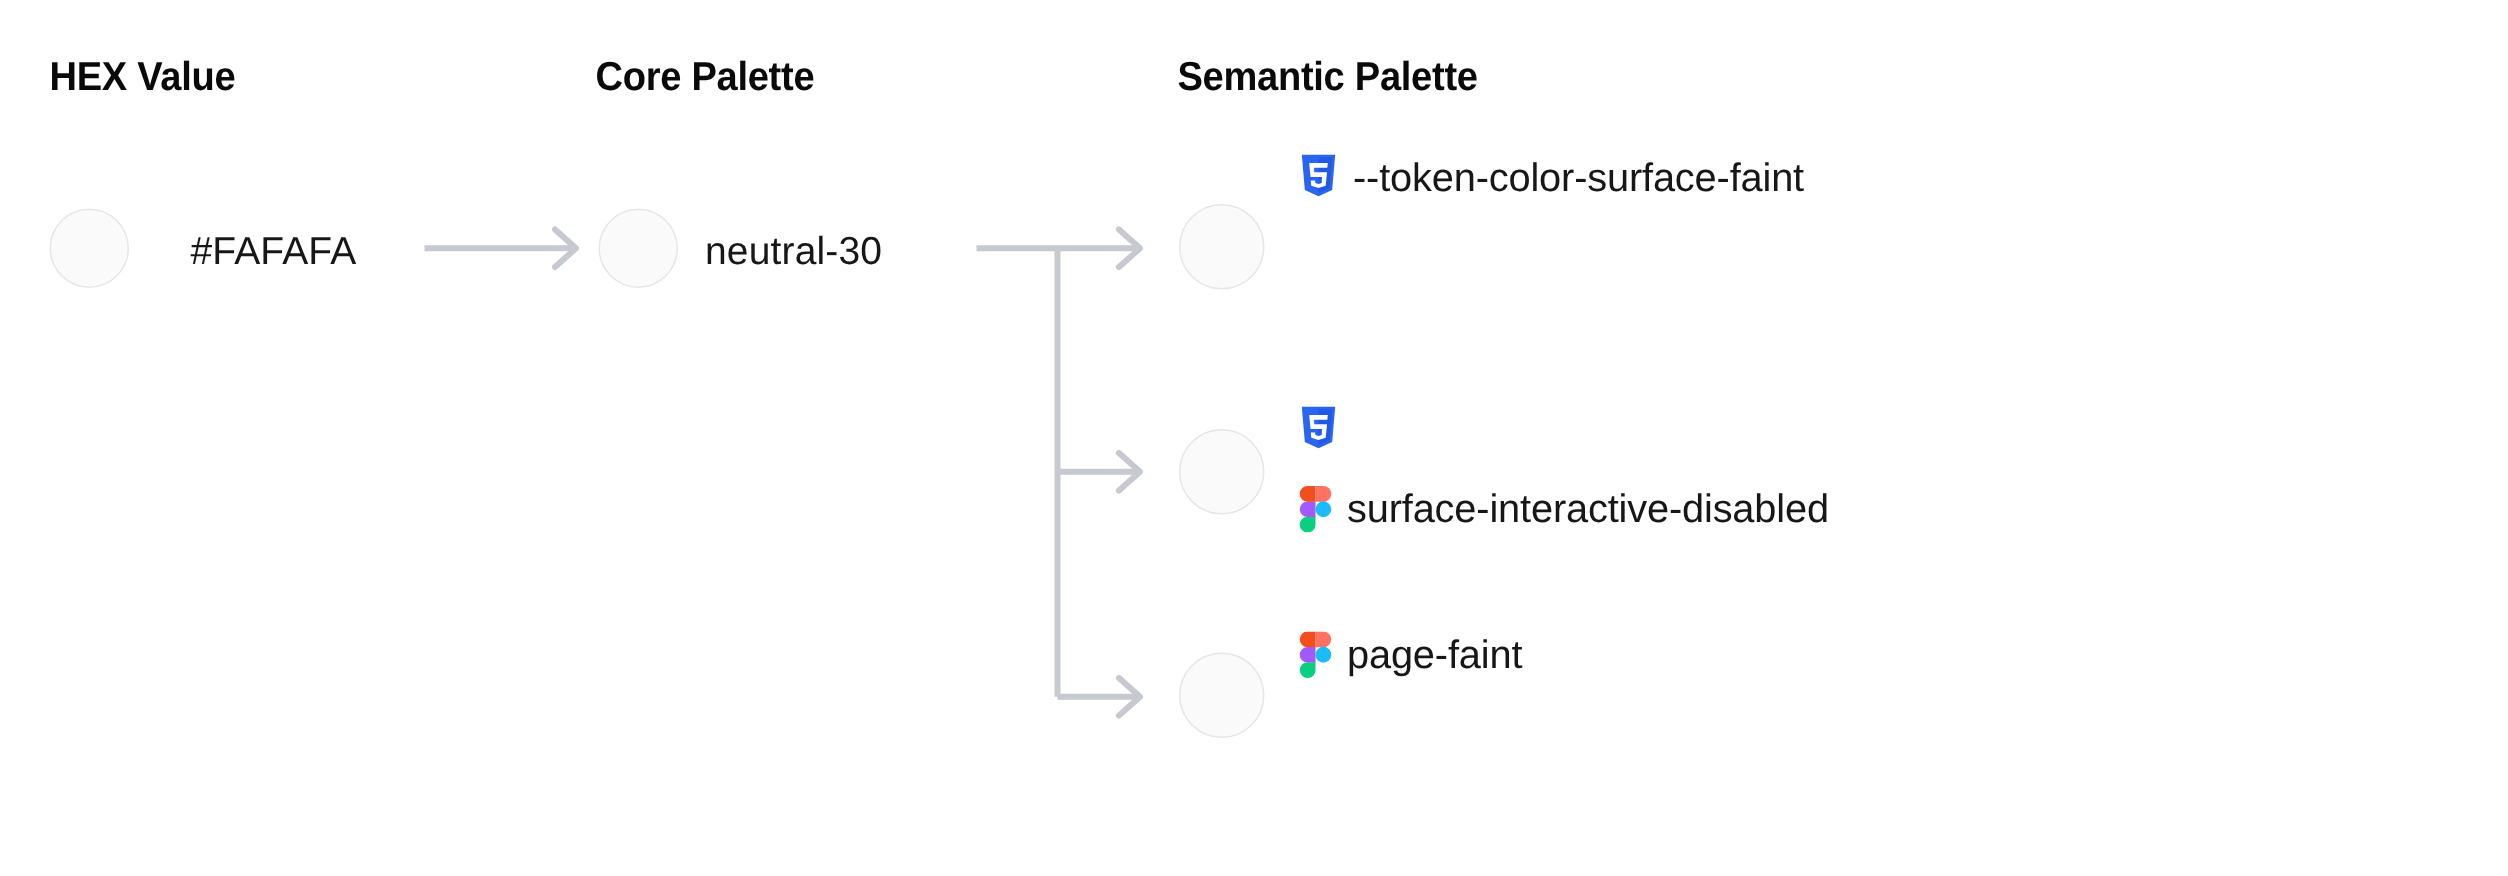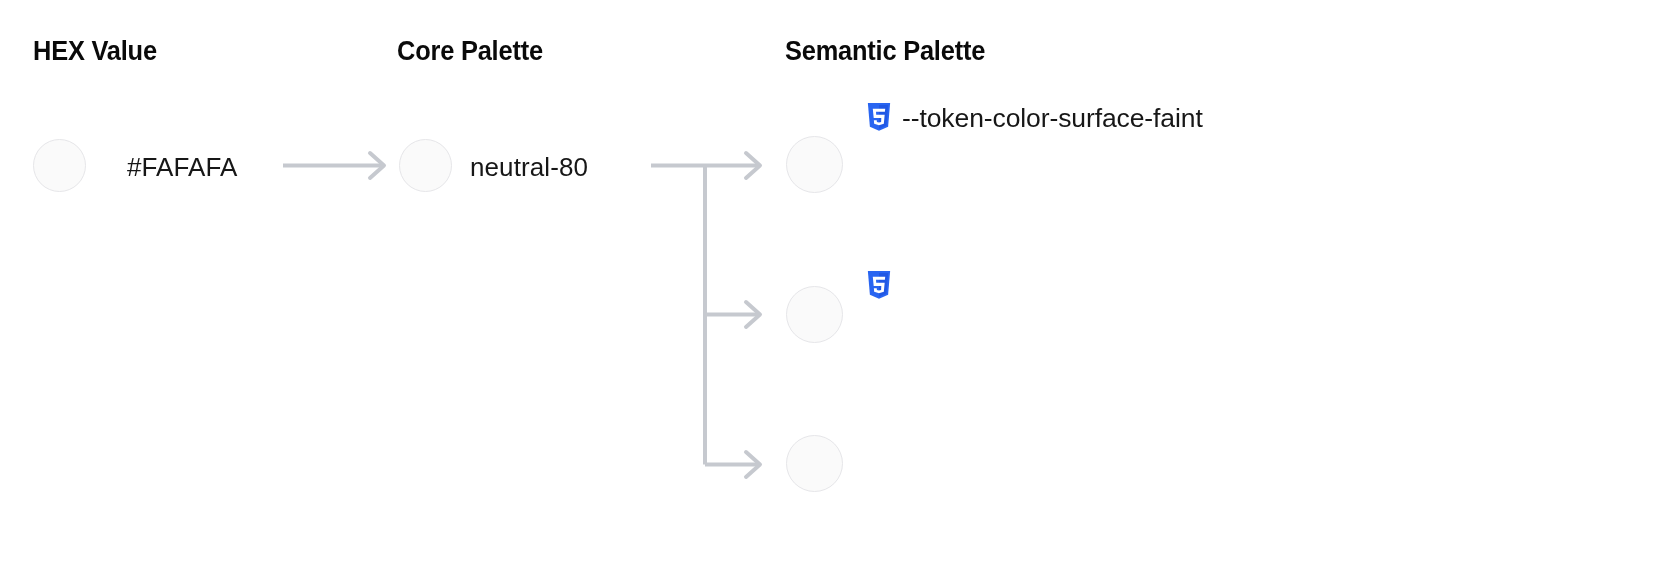--- a/index.html
+++ b/index.html
@@ -119,21 +119,21 @@
 <div class="stage">
 
   <div class="col-header" id="hdr-hex">HEX Value</div>
   <div class="col-header" id="hdr-core">Core Palette</div>
   <div class="col-header" id="hdr-sem">Semantic Palette</div>
 
   <div class="swatch" id="swatch-hex" style="background: rgb(250, 250, 250); border-color: rgb(230, 230, 233);"></div>
   <div class="value-label" id="label-hex">#FAFAFA</div>
 
   <div class="swatch" id="swatch-core" style="background: rgb(250, 250, 250); border-color: rgb(230, 230, 233);"></div>
-  <div class="value-label" id="label-core">neutral-80</div>
+  <div class="value-label" id="label-core">neutral-30</div>
 
   <svg id="connectors" viewBox="0 0 1672 584" width="1672" height="584" aria-hidden="true">
     <g stroke="#C6C9CF" stroke-width="4" fill="none" stroke-linecap="butt" stroke-linejoin="miter">
 
       <path d="M 283 165.5 L 382 165.5"></path>
       <path d="M 370 153 L 384 165.5 L 370 178" fill="none" stroke-linecap="round" stroke-linejoin="round"></path>
 
       <path d="M 651 165.5 L 758 165.5"></path>
       <path d="M 705 165.5 L 705 464.5"></path>
       <path d="M 705 314.5 L 758 314.5"></path>
@@ -167,18 +167,42 @@
   <div class="sem-row" id="sem-row-1">
     <div class="token-line">
       <span class="icon-box">
         <svg width="26" height="30" viewBox="0 0 24 28">
           <path d="M1.6 0 H22.4 L20.5 22.1 L12 25.9 L3.5 22.1 Z" fill="#2965F1"></path>
           <path d="M12 1.9 V24.0 L18.9 20.9 L20.5 1.9 Z" fill="#2158E4"></path>
           <path d="M6.2 5.3 H17.8 L17.5 8.2 H9.2 L9.4 11.0 H17.3 L16.5 19.4 L12 20.8 L7.5 19.4 L7.2 16.1 H9.9 L10.05 17.7 L12 18.3 L13.95 17.7 L14.15 14.0 H7.05 L6.2 5.3 Z" fill="#FFFFFF"></path>
         </svg>
       </span>
     </div>
+    <div class="token-line">
+      <span class="icon-box figma">
+        <svg width="22" height="31" viewBox="0 0 19 28">
+          <path d="M4.75 28a4.74 4.74 0 0 0 4.75-4.72v-4.72H4.75a4.72 4.72 0 1 0 0 9.44z" fill="#0ACF83"></path>
+          <path d="M0 14a4.72 4.72 0 0 1 4.75-4.72H9.5v9.44H4.75A4.72 4.72 0 0 1 0 14z" fill="#A259FF"></path>
+          <path d="M0 4.72A4.72 4.72 0 0 1 4.75 0H9.5v9.44H4.75A4.72 4.72 0 0 1 0 4.72z" fill="#F24E1E"></path>
+          <path d="M9.5 0h4.75a4.72 4.72 0 1 1 0 9.44H9.5V0z" fill="#FF7262"></path>
+          <path d="M19 14a4.72 4.72 0 1 1-9.5 0 4.72 4.72 0 0 1 9.5 0z" fill="#1ABCFE"></path>
+        </svg>
+      </span>
+      <span class="token-text">surface-interactive-disabled</span>
+    </div>
   </div>
 
   <div class="sem-row" id="sem-row-2">
+    <div class="token-line">
+      <span class="icon-box figma">
+        <svg width="22" height="31" viewBox="0 0 19 28">
+          <path d="M4.75 28a4.74 4.74 0 0 0 4.75-4.72v-4.72H4.75a4.72 4.72 0 1 0 0 9.44z" fill="#0ACF83"></path>
+          <path d="M0 14a4.72 4.72 0 0 1 4.75-4.72H9.5v9.44H4.75A4.72 4.72 0 0 1 0 14z" fill="#A259FF"></path>
+          <path d="M0 4.72A4.72 4.72 0 0 1 4.75 0H9.5v9.44H4.75A4.72 4.72 0 0 1 0 4.72z" fill="#F24E1E"></path>
+          <path d="M9.5 0h4.75a4.72 4.72 0 1 1 0 9.44H9.5V0z" fill="#FF7262"></path>
+          <path d="M19 14a4.72 4.72 0 1 1-9.5 0 4.72 4.72 0 0 1 9.5 0z" fill="#1ABCFE"></path>
+        </svg>
+      </span>
+      <span class="token-text">page-faint</span>
+    </div>
   </div>
 
 </div>
 
 </body></html>

